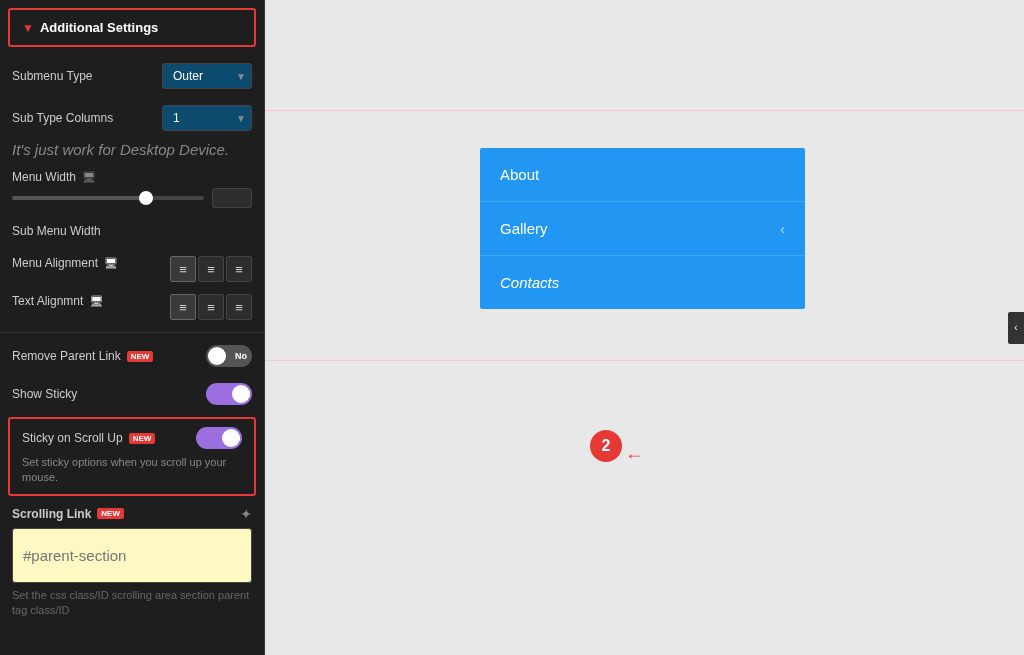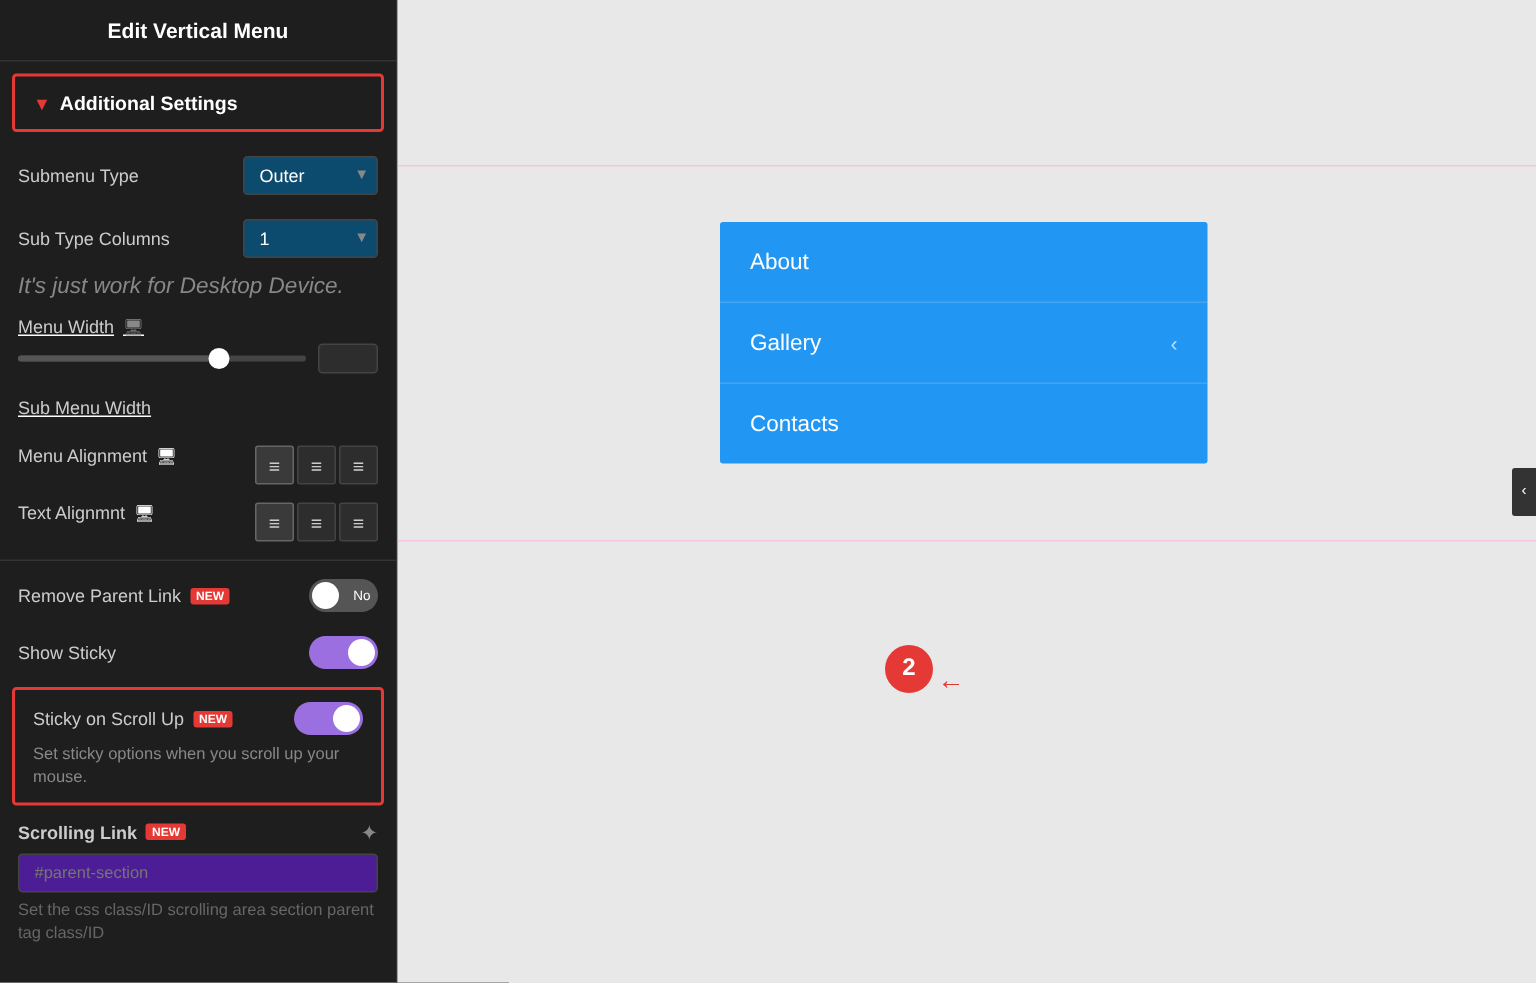--- a/index.html
+++ b/index.html
@@ -95,21 +95,20 @@
     
     .hint-text {
       font-size: 15px;
       color: #888;
       padding: 2px 12px 6px;
       font-style: italic;
     }
     
     .slider-row {
       padding: 6px 12px 10px;
-      text-decoration: underline;
     }
     
     .slider-label-row {
       display: flex;
       align-items: center;
       margin-bottom: 4px;
     }
     
     .slider-label {
       font-size: 12px;
@@ -255,21 +254,21 @@
       background: #555;
     }
     
     .toggle.on {
       background: #9c6fe0;
     }
     
     .toggle-label-text {
       position: absolute;
       font-size: 9px;
-      font-weight: 400;
+      font-weight: 700;
       color: #fff;
       margin-left: 24px;
     }
     
     .toggle.off .toggle-label-text {
       right: 5px;
     }
     
     .toggle.on .toggle-label-text {
       left: 5px;
@@ -333,25 +332,25 @@
     }
     
     .scrolling-title {
       font-size: 12px;
       color: #ccc;
       font-weight: 600;
     }
     
     .scrolling-input {
       width: 100%;
-      background: #4c1d95;
+      background: #fef9c3;
       border: 1px solid #444;
       color: #888;
-      padding: 6px 10px;
-      font-size: 11px;
+      padding: 18px 10px;
+      font-size: 15px;
       border-radius: 3px;
     }
     
     .scrolling-hint {
       font-size: 11px;
       color: #666;
       margin-top: 5px;
       line-height: 1.4;
     }
     
@@ -408,20 +407,21 @@
       font-size: 15px;
       border-bottom: 1px solid rgba(255,255,255,0.15);
       display: flex;
       align-items: center;
       justify-content: space-between;
       cursor: pointer;
     }
     
     .menu-item-preview:last-child {
       border-bottom: none;
+      font-style: italic;
     }
     
     .menu-item-chevron {
       color: rgba(255,255,255,0.7);
       font-size: 14px;
     }
     
     
     .collapse-arrow {
       position: absolute;
@@ -469,21 +469,20 @@
 
     .monitor-icon {
       font-size: 11px;
     }
   </style>
 </head>
 <body>
 
 <div class="sidebar">
 
-  <div class="sidebar-title">Edit Vertical Menu</div>
 
   <div class="section-header">
     <span class="section-header-arrow">▼</span>
     <span class="section-header-label">Additional Settings</span>
   </div>
 
   <div class="setting-row">
     <span class="setting-label">Submenu Type</span>
     <div class="select-wrapper">
       <select class="select-field">

